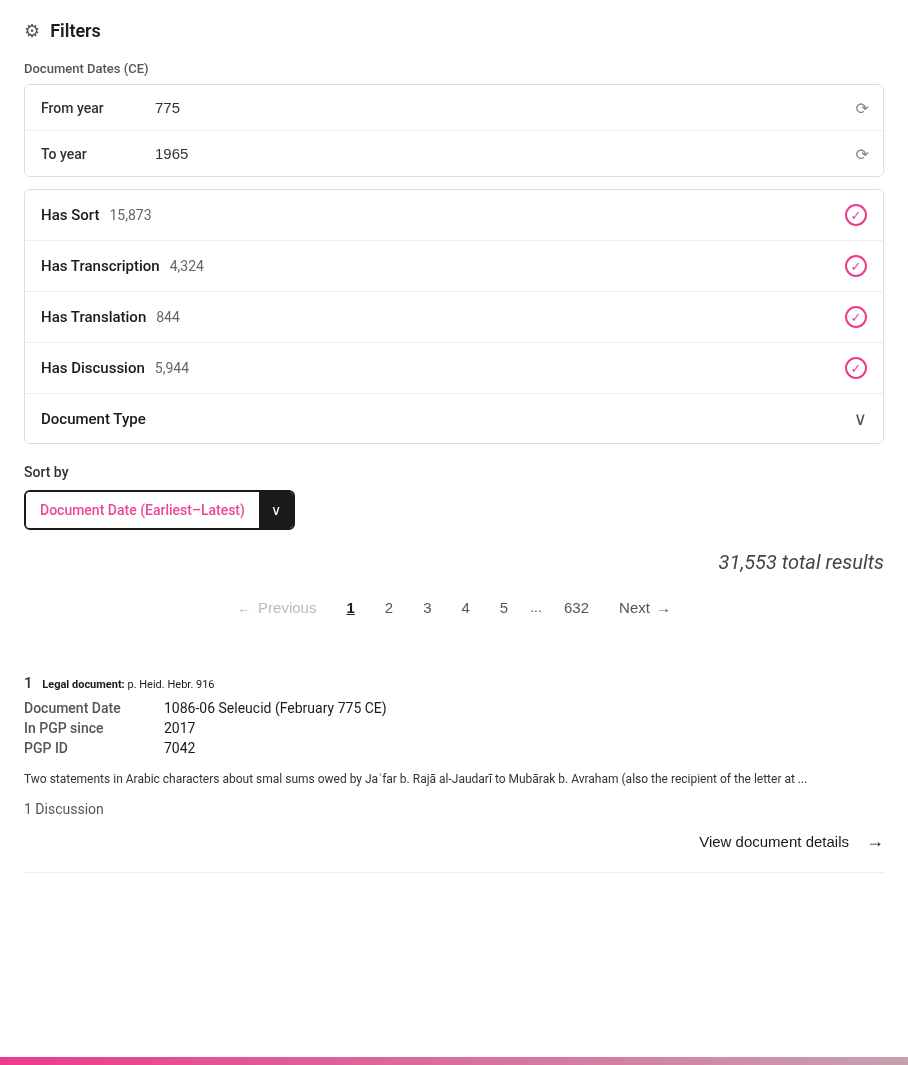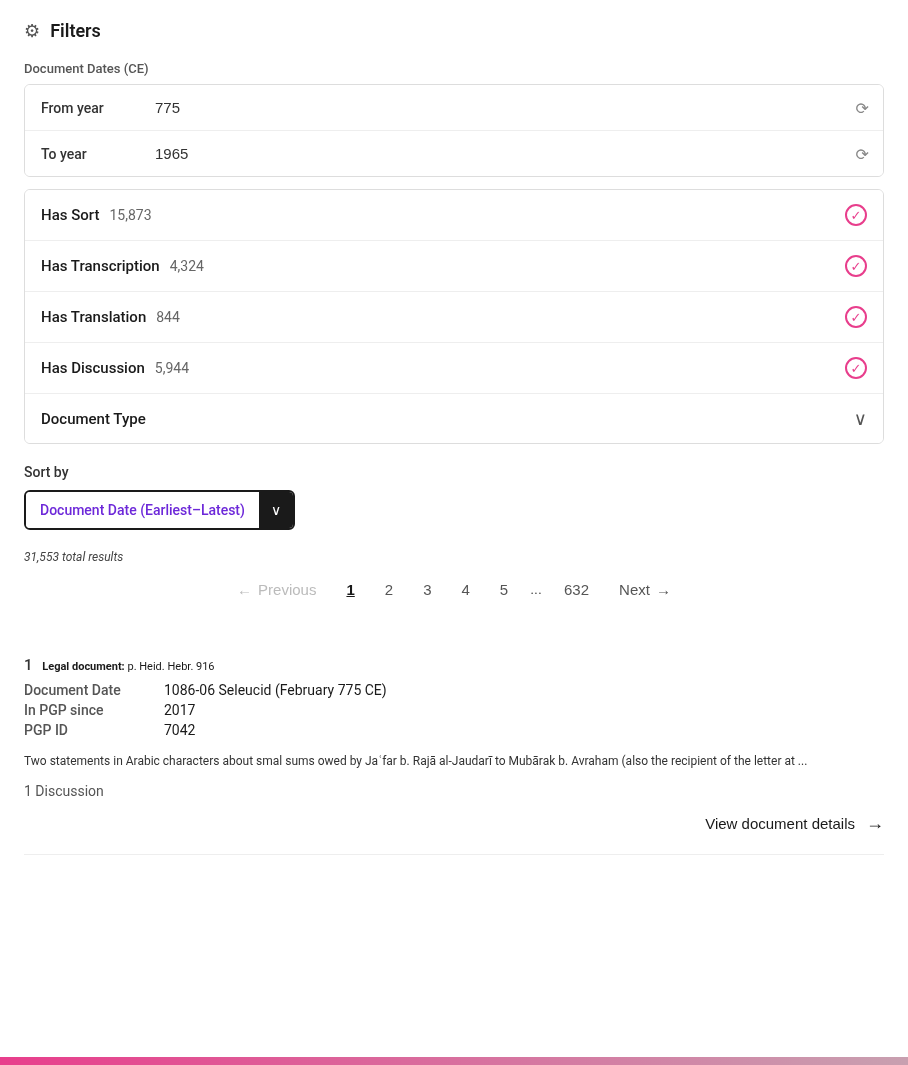--- a/index.html
+++ b/index.html
@@ -142,41 +142,41 @@
     .sort-select-wrap {
       display: inline-flex;
       align-items: center;
       border: 2px solid #1a1a1a;
       border-radius: 6px;
       overflow: hidden;
     }
     .sort-select-text {
       padding: 10px 14px;
       font-size: 14px;
-      color: #6d28d9;
+      color: #ec4899;
       background: #fff;
       font-weight: 500;
     }
     .sort-chevron-btn {
       background: #1a1a1a;
       color: #fff;
       border: none;
       padding: 10px 12px;
       cursor: pointer;
       font-size: 14px;
       display: flex;
       align-items: center;
     }
 
     
     .total-results {
-      text-align: left;
-      font-size: 12px;
+      text-align: right;
+      font-size: 20px;
       color: #444;
-      margin-bottom: 8px;
+      margin-bottom: 16px;
       font-style: italic;
     }
 
     
     .pagination {
       display: flex;
       align-items: center;
       justify-content: center;
       gap: 6px;
       margin-bottom: 30px;
@@ -253,21 +253,21 @@
       margin-bottom: 12px;
     }
     .result-discussion {
       font-size: 14px;
       color: #555;
       margin-bottom: 14px;
     }
     .view-doc-btn {
       display: flex;
       align-items: center;
-      gap: 11px;
+      gap: 17px;
       background: none;
       border: none;
       cursor: pointer;
       font-size: 15px;
       color: #1a1a1a;
       font-weight: 500;
       float: right;
       justify-content: flex-end;
     }
     .view-doc-btn .arrow-icon {

